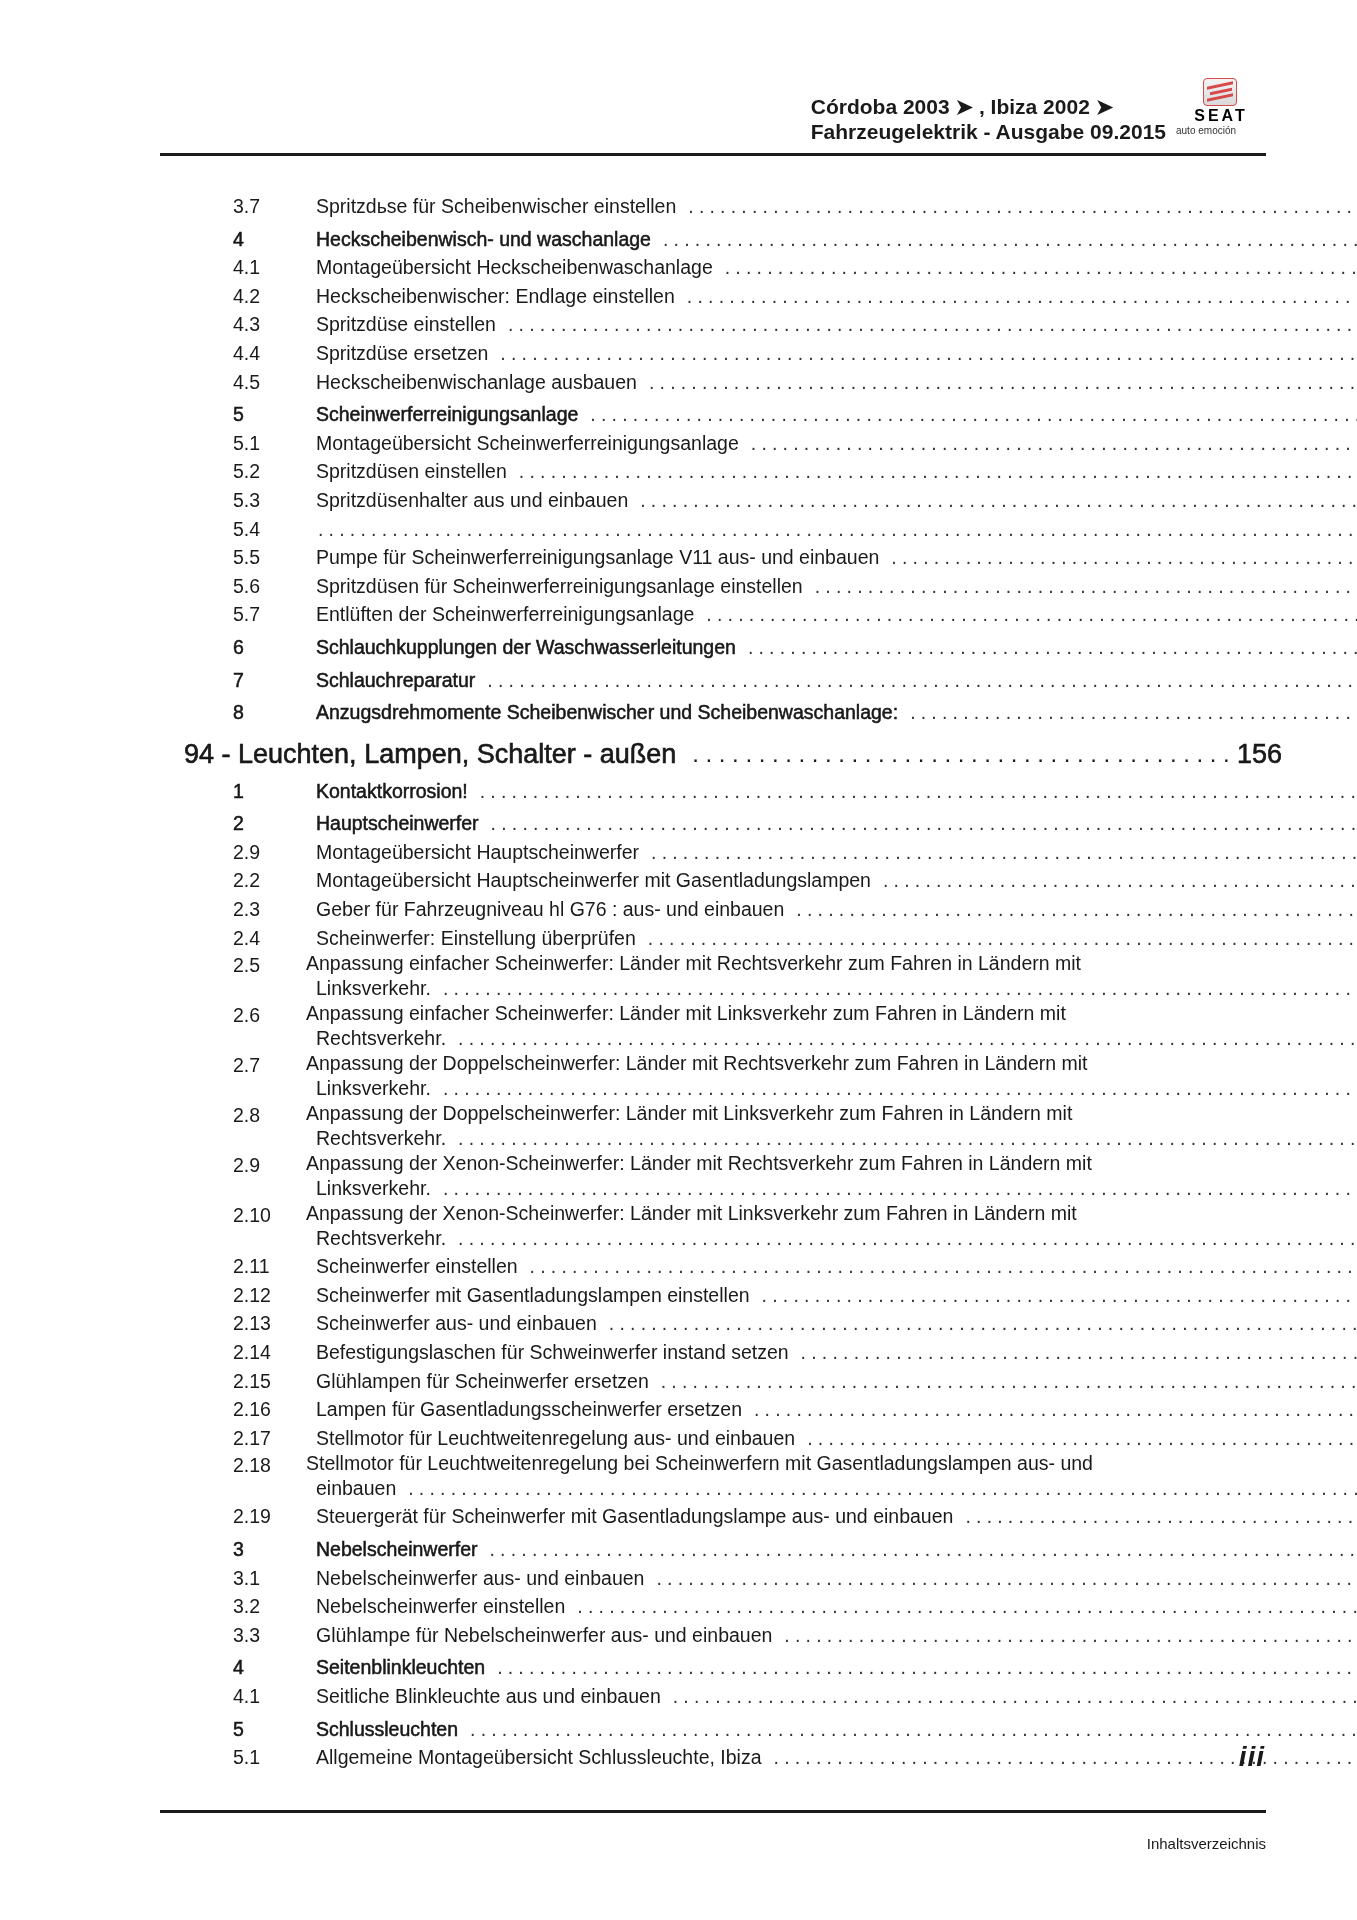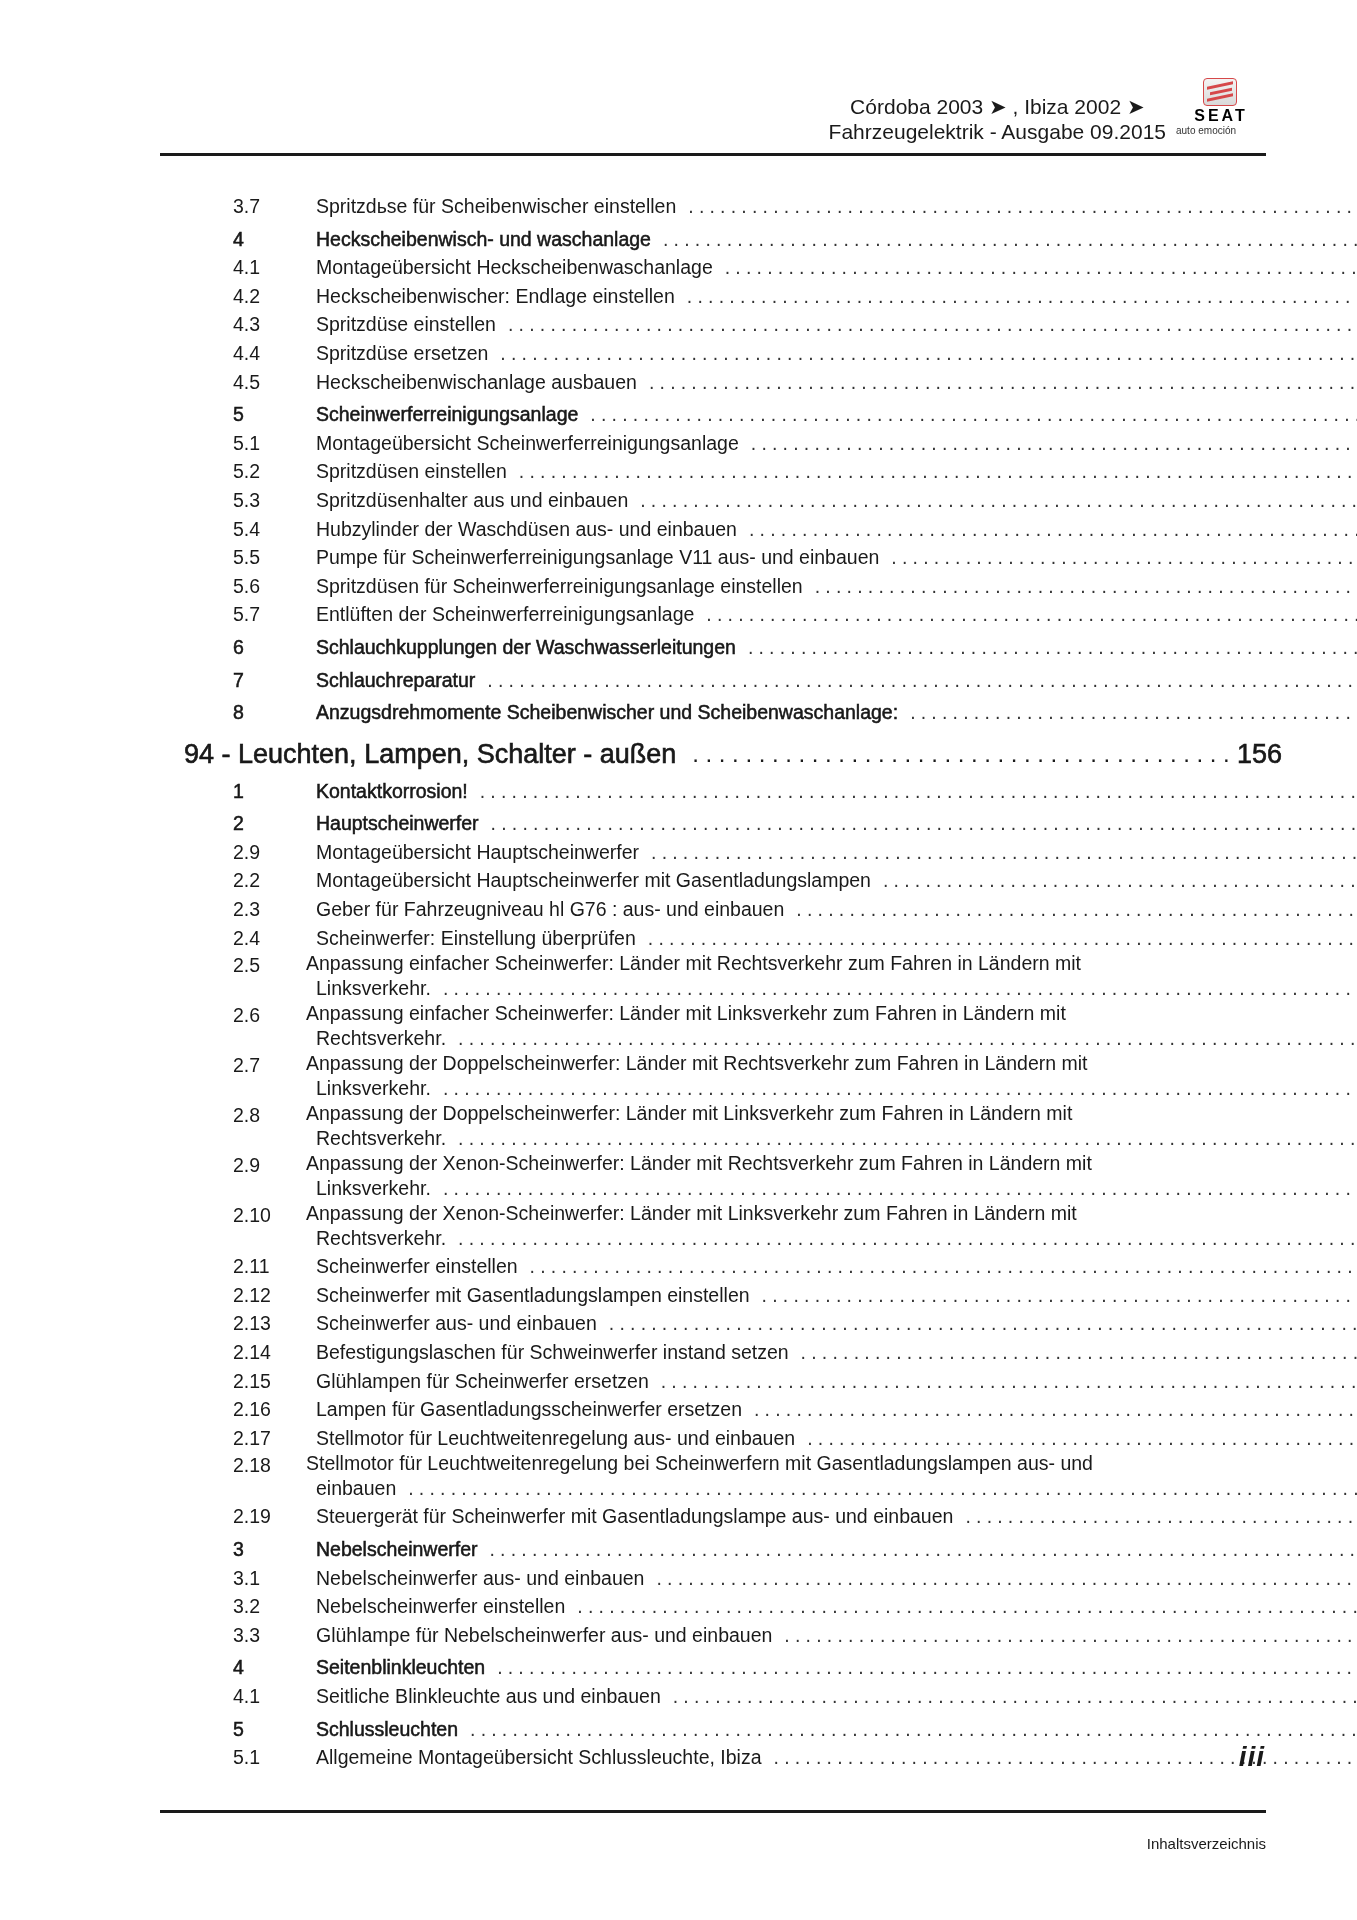--- a/index.html
+++ b/index.html
@@ -1,20 +1,20 @@
 <!DOCTYPE html>
 <html><head>
 <meta charset="utf-8">
 <style>
   html, body { margin: 0; padding: 0; background: #ffffff; }
   body { width: 1357px; height: 1920px; position: relative; overflow: hidden;
          font-family: "Liberation Sans", sans-serif; color: #1a1a1a; }
 
   .header { position: absolute; left: 160px; top: 94px; width: 1106px; height: 60px; }
-  .header-text { position: absolute; right: 100px; top: 0; text-align: center; font-size: 21px; line-height: 25px; color: #1a1a1a; }
+  .header-text { position: absolute; right: 100px; top: 0; text-align: left; font-size: 21px; line-height: 25px; color: #1a1a1a; font-weight: bold; }
   .header-rule { position: absolute; left: 0; top: 59px; width: 1106px; height: 3px; background: #1a1a1a; }
 
   .logo { position: absolute; right: 0; top: -16px; width: 90px; height: 70px; }
   .logo-badge { position: absolute; left: 27px; top: 0; width: 32px; height: 26px; border: 1.5px solid #d6484a; border-radius: 4px;
                 background: linear-gradient(180deg, #f4f4f4 0%, #d9d9d9 100%); overflow: hidden; }
   .logo-badge .bar { position: absolute; left: 3px; height: 3px; background: #d6484a; transform: skewY(-12deg); }
   .logo-word { position: absolute; left: 0; top: 30px; width: 90px; text-align: center; font-size: 16px; font-weight: bold;
                letter-spacing: 3px; color: #000000; line-height: 16px; }
   .logo-tag { position: absolute; left: 0; top: 47px; width: 90px; text-align: left; font-size: 10px; color: #333; line-height: 12px; }
 
@@ -135,21 +135,20 @@
     <div class="row">
       <div class="num">5.3</div>
       <div class="body">
         <span class="title">Spritzdüsenhalter aus und einbauen</span>
         <span class="leader">........................................................................................................................................................................................................</span>
       </div>
     </div>
     <div class="row">
       <div class="num">5.4</div>
       <div class="body">
-        <span class="title">Hubzylinder der Waschdüsen aus- und einbauen</span>
         <span class="leader">........................................................................................................................................................................................................</span>
       </div>
     </div>
     <div class="row">
       <div class="num">5.5</div>
       <div class="body">
         <span class="title">Pumpe für Scheinwerferreinigungsanlage V11 aus- und einbauen</span>
         <span class="leader">........................................................................................................................................................................................................</span>
       </div>
     </div>

